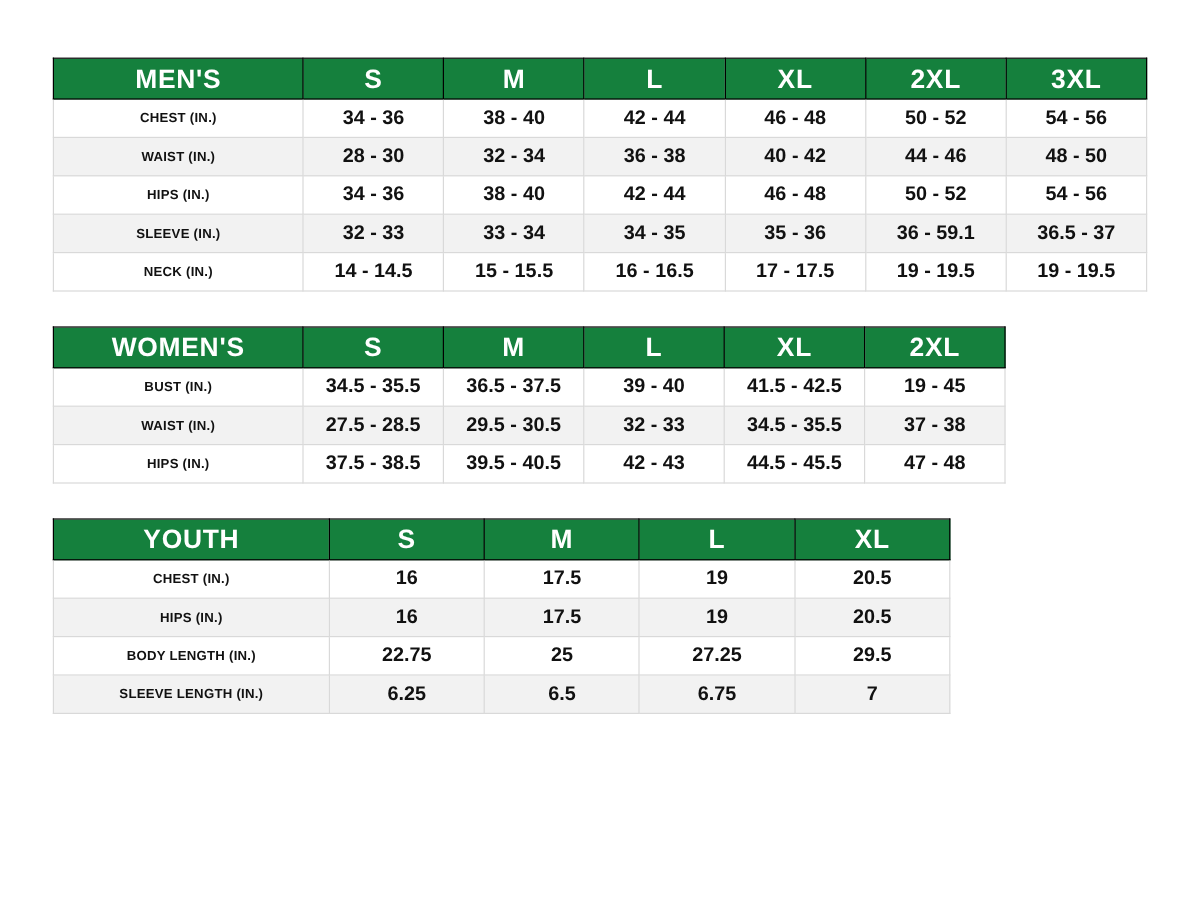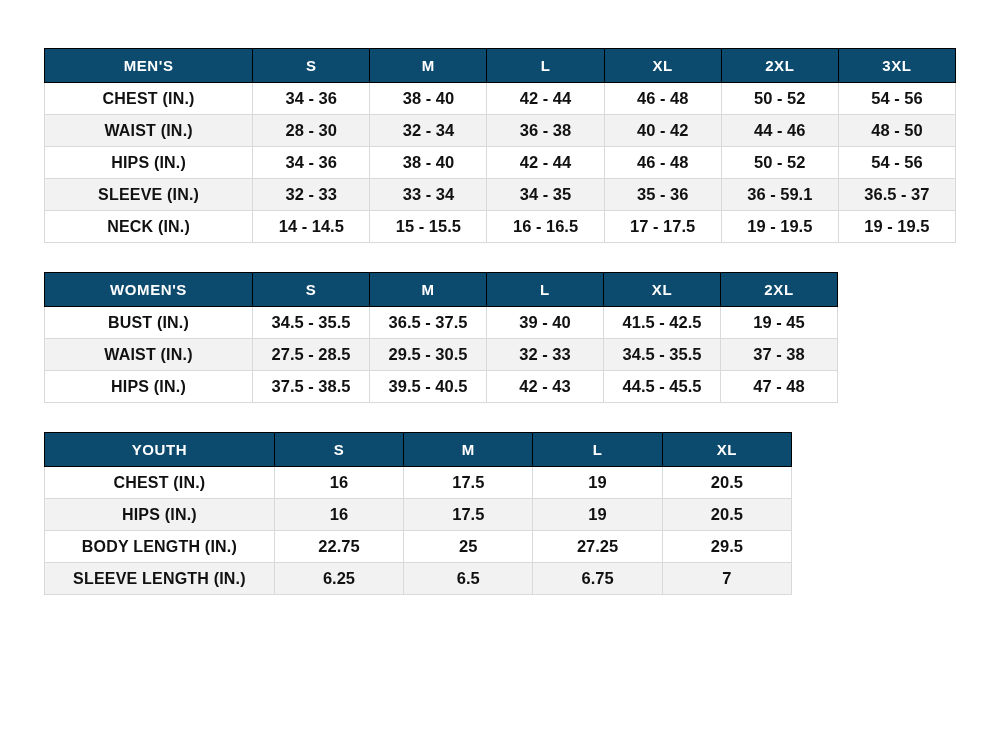--- a/index.html
+++ b/index.html
@@ -50,34 +50,34 @@
     font-weight: bold;
     font-size: 16.5px;
     height: 31px;
     padding: 0 2px;
     background: #ffffff;
     color: #111111;
     white-space: nowrap;
   }
 
   table.size-table thead th {
-    background: #0c4a6e;
+    background: #15803d;
     color: #ffffff;
     border: 1px solid #000000;
-    font-size: 15px;
+    font-size: 22px;
     letter-spacing: 0.6px;
     height: 33px;
   }
 
   table.size-table tbody tr:nth-child(even) td {
     background: #f2f2f2;
   }
 
   table.size-table tbody td.rowlabel {
-    font-size: 16px;
+    font-size: 11px;
     letter-spacing: 0.2px;
   }
 
   
   #table-mens { width: 912px; }
   #table-mens col.lbl { width: 208px; }
   #table-mens col.val { width: 117px; }
 
   
   #table-womens { width: 700px; }

